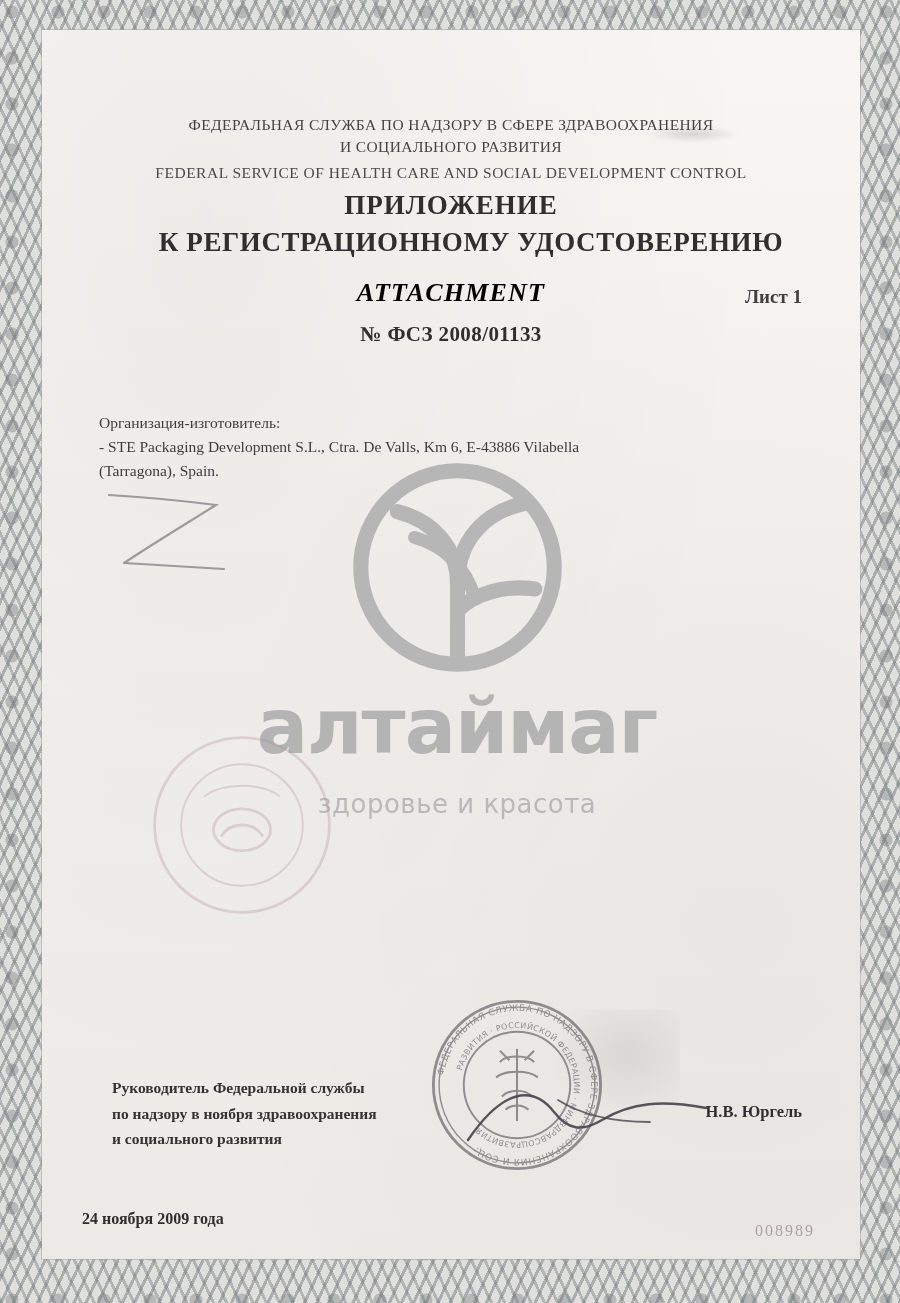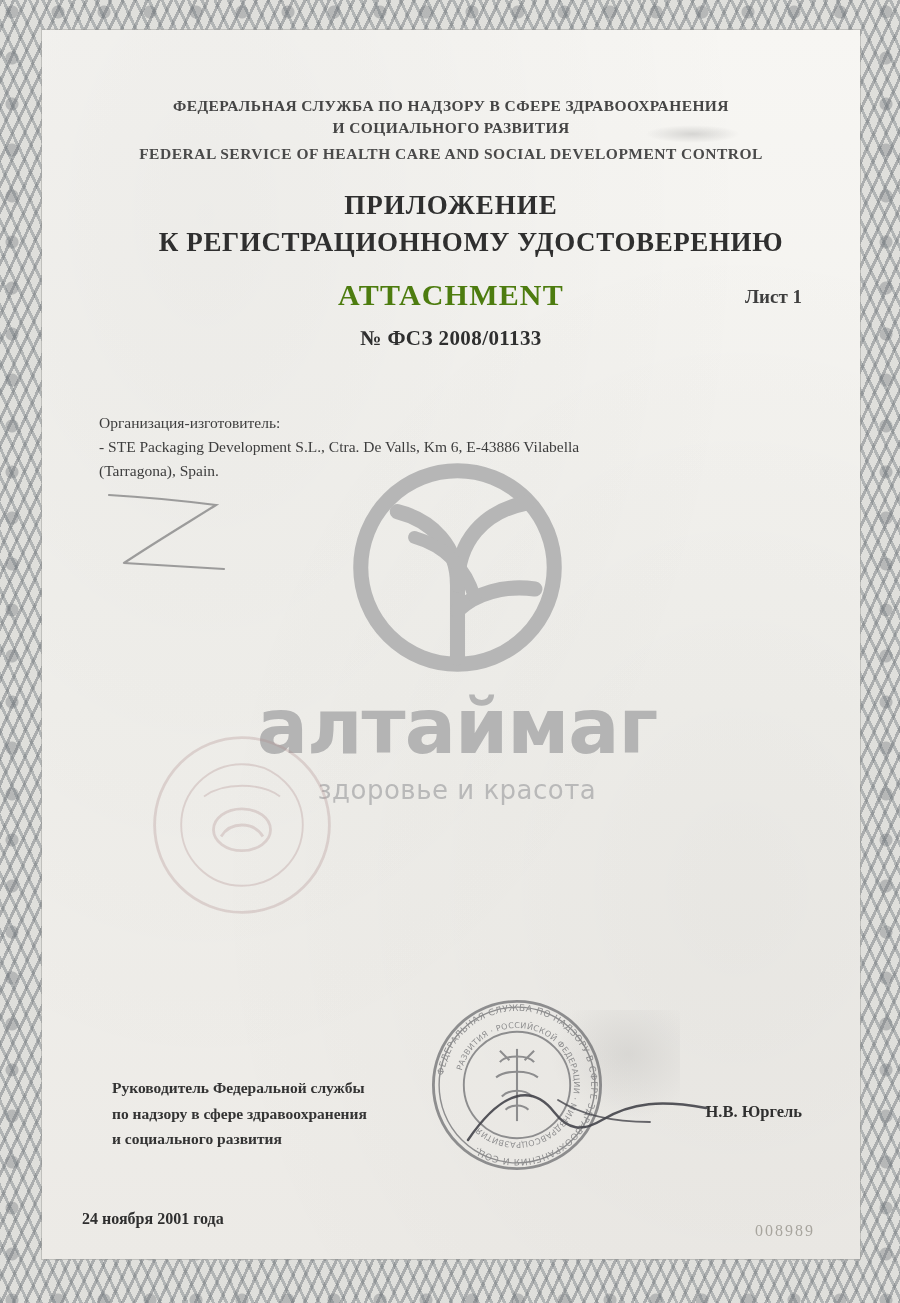--- a/index.html
+++ b/index.html
@@ -57,25 +57,24 @@
     pointer-events: none;
   }
 
   
   .doc-content {
     position: absolute;
     left: 0; top: 0; right: 0; bottom: 0;
   }
   .header-block {
     position: absolute;
-    top: 65px;
+    top: 84px;
     left: 0;
     width: 100%;
     text-align: center;
-    font-weight: bold;
   }
   .header-ru-1, .header-ru-2 {
     font-size: 15.5px;
     letter-spacing: 0.4px;
     line-height: 1.45;
     color: #454545;
     font-family: "Liberation Serif", serif;
   }
   .header-en {
     font-size: 15.5px;
@@ -99,25 +98,26 @@
   }
   .title-ru-2 {
     font-size: 27px;
     font-weight: bold;
     letter-spacing: 0.6px;
     margin-top: 6px;
     color: #2f2f2f;
     padding-left: 40px;
   }
   .title-en {
-    font-size: 30px;
+    font-size: 26px;
     font-weight: bold;
     letter-spacing: 1.2px;
     margin-top: 20px;
-    color: #4d7c0f;
+    color: #000000;
+    font-style: italic;
   }
   .doc-number {
     font-size: 21px;
     font-weight: bold;
     margin-top: 14px;
     letter-spacing: 0.4px;
     color: #2f2f2f;
   }
   .sheet-label {
     position: absolute;
@@ -171,21 +171,21 @@
     color: #b4b4b4;
     letter-spacing: -1px;
     margin-top: 14px;
     line-height: 1;
   }
   .wm-sub {
     font-family: "DejaVu Sans", sans-serif;
     font-size: 26px;
     color: #b9b9b9;
     letter-spacing: 0.5px;
-    margin-top: 10px;
+    margin-top: 24px;
   }
 
   
   .ghost-stamp {
     position: absolute;
     left: 105px;
     top: 700px;
     width: 190px;
     height: 190px;
     opacity: 0.30;
@@ -346,23 +346,23 @@
         </g>
       </svg>
 
       <svg class="sig-scribble" viewBox="0 0 250 90">
         <path d="M6,70 C40,20 70,14 92,42 C106,60 120,62 140,50 C170,32 200,30 244,38" fill="none" stroke="#44444a" stroke-width="2.4" stroke-linecap="round" opacity="0.9"></path>
         <path d="M96,30 C118,44 150,52 188,52" fill="none" stroke="#44444a" stroke-width="1.8" stroke-linecap="round" opacity="0.8"></path>
       </svg>
 
       <div class="signature-block">
         <div>Руководитель Федеральной службы</div>
-        <div>по надзору в сфере здравоохранения</div>
+        <div>по надзору в ноября здравоохранения</div>
         <div>и социального развития</div>
       </div>
       <div class="signature-name">Н.В. Юргель</div>
 
-      <div class="doc-date">24 ноября 2001 года</div>
+      <div class="doc-date">24 ноября 2009 года</div>
       <div class="serial">008989</div>
 
     </div>
   </div>
 </div>
 
 </body></html>

